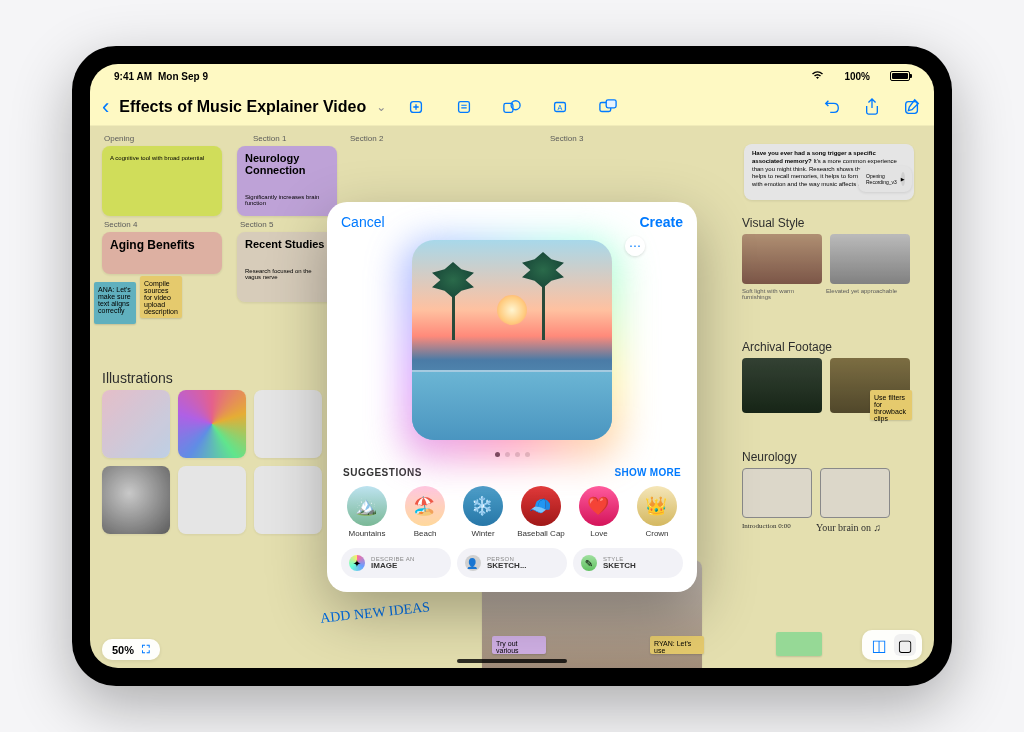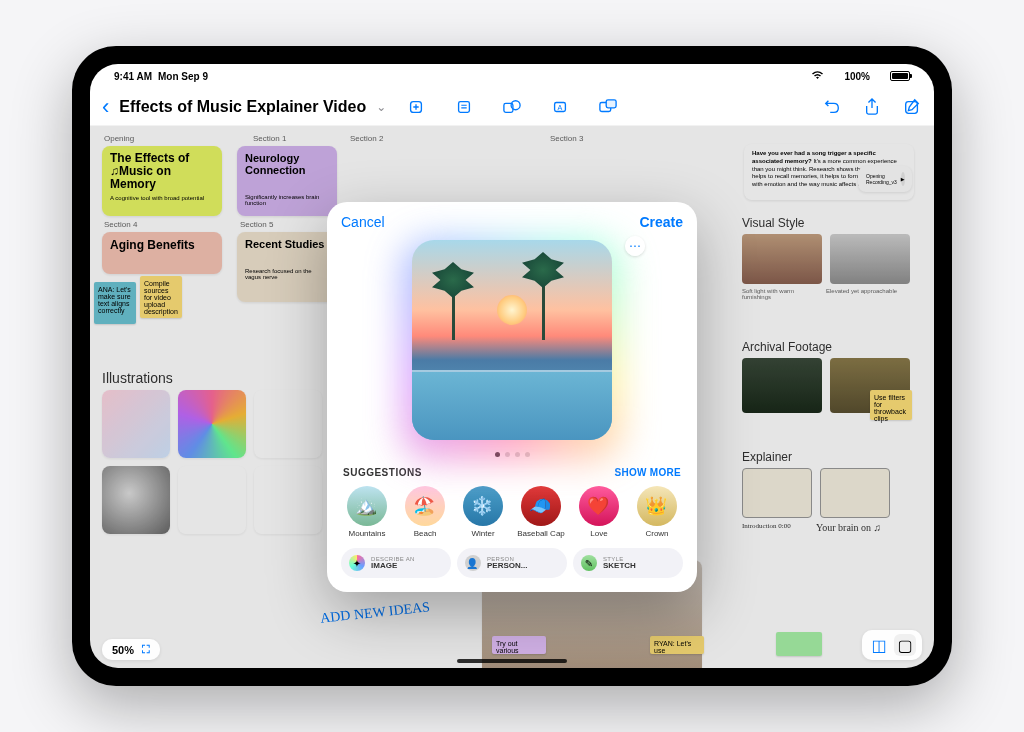--- a/index.html
+++ b/index.html
@@ -18,21 +18,21 @@
       height: 640px;
       background: #000;
       border-radius: 44px;
       padding: 18px;
       position: relative;
       box-shadow: 0 20px 60px rgba(0,0,0,0.3);
     }
     .screen {
       width: 100%;
       height: 100%;
-      background: #ffffff;
+      background: #fef9c3;
       border-radius: 28px;
       overflow: hidden;
       position: relative;
     }
     
     .status-bar {
       height: 24px;
       display: flex;
       justify-content: space-between;
       align-items: center;
@@ -451,21 +451,20 @@
       <div class="board">
 
         <span class="section-label" style="left:2px; top:0px;">Opening</span>
         <span class="section-label" style="left:138px; top:0px;padding-left:13px;">Section 1</span>
         <span class="section-label" style="left:248px; top:0px;">Section 2</span>
         <span class="section-label" style="left:448px; top:0px;">Section 3</span>
         <span class="section-label" style="left:2px; top:86px;">Section 4</span>
         <span class="section-label" style="left:138px; top:86px;">Section 5</span>
 
         <div class="note" style="left:0; top:12px; width:120px; height:70px; background:#e8f765;">
-          <div style="font-size:12px; font-weight:700; line-height:1.1;">The Effects of ♫Music on Memory</div>
           <div style="font-size:6px; margin-top:3px;">A cognitive tool with broad potential</div>
         </div>
         <div class="note" style="left:135px; top:12px; width:100px; height:70px; background:#d4b5f0;">
           <div style="font-size:11px; font-weight:600; line-height:1.1;">Neurology Connection</div>
           <div style="font-size:6px; margin-top:18px;">Significantly increases brain function</div>
         </div>
         <div class="note" style="left:0; top:98px; width:120px; height:42px; background:#f7c4b5;">
           <div style="font-size:12px; font-weight:600;">Aging Benefits</div>
         </div>
         <div class="note" style="left:135px; top:98px; width:100px; height:70px; background:#f0e4d0;">
@@ -505,21 +504,21 @@
         </div>
 
         <div class="visual-panel" style="top:206px; width:170px;">
           <div class="panel-title">Archival Footage</div>
           <span class="panel-img" style="width:80px;height:55px;background:linear-gradient(#3a4a3a,#1a2a1a);"></span>
           <span class="panel-img" style="width:80px;height:55px;background:linear-gradient(#8a7a4a,#5a5030);margin-left:4px;"></span>
         </div>
         <div class="note sticky" style="right:10px; top:256px; width:42px; height:30px; background:#ffe17a;">Use filters for throwback clips</div>
 
         <div class="visual-panel" style="top:316px; width:170px;">
-          <div class="panel-title">Explainer</div>
+          <div class="panel-title">Neurology</div>
           <span class="panel-img" style="width:70px;height:50px;background:#f5f0e0;border:1px solid #999;"></span>
           <span class="panel-img" style="width:70px;height:50px;background:#f5f0e0;border:1px solid #999;margin-left:4px;"></span>
           <div style="display:flex; gap:4px;">
             <span style="font-size:7px; color:#333; width:70px; font-family:cursive;">Introduction 0:00</span>
             <span style="font-size:10px; color:#333; width:70px; font-family:cursive;">Your brain on ♫</span>
           </div>
         </div>
         <div class="note sticky" style="right:100px; bottom:4px; width:46px; height:24px; background:#a8f2a8;"></div>
 
         <div class="illustration-box" style="left:380px; bottom:-20px; width:220px; height:120px; background:linear-gradient(#d8d0c8,#b09880);"></div>
@@ -598,21 +597,21 @@
           <span class="pill-icon" style="background:conic-gradient(#ff6b9d,#6b9dff,#6bffd4,#ffeb6b);">✦</span>
           <span class="pill-text">
             <span class="pill-label-small">DESCRIBE AN</span>
             <span class="pill-label-main">IMAGE</span>
           </span>
         </div>
         <div class="pill">
           <span class="pill-icon" style="background:#d0d0d0;">👤</span>
           <span class="pill-text">
             <span class="pill-label-small">PERSON</span>
-            <span class="pill-label-main">PERSON...</span>
+            <span class="pill-label-main">SKETCH...</span>
           </span>
         </div>
         <div class="pill">
           <span class="pill-icon" style="background:linear-gradient(#a0e0a0,#60c060);">✎</span>
           <span class="pill-text">
             <span class="pill-label-small">STYLE</span>
             <span class="pill-label-main">SKETCH</span>
           </span>
         </div>
       </div>

